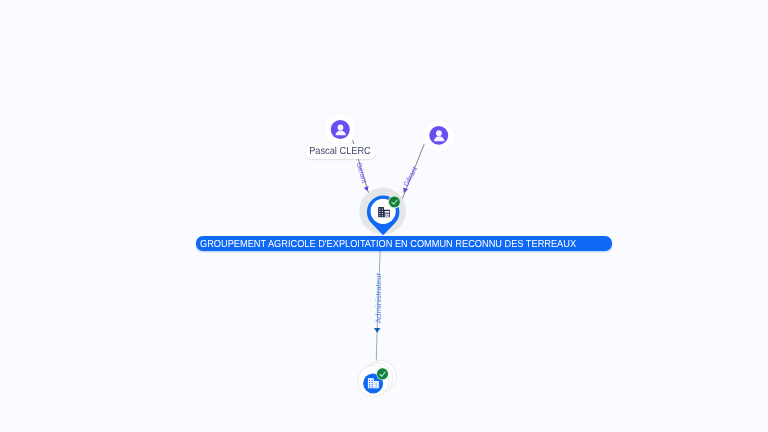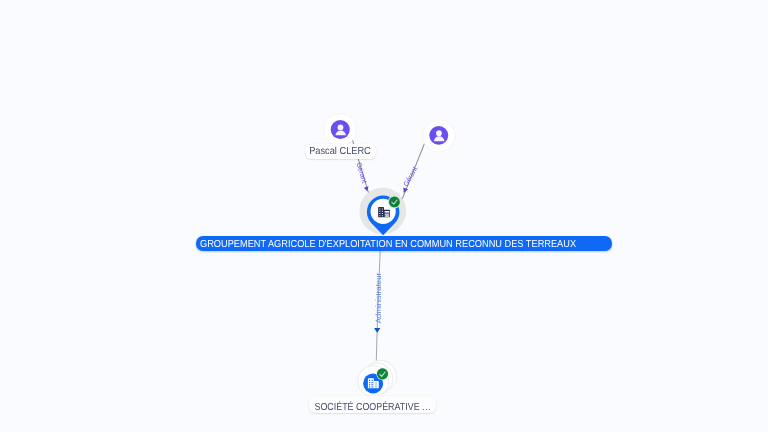--- a/index.html
+++ b/index.html
@@ -137,17 +137,14 @@
             <rect x="17.9" y="17.3" width="1.6" height="1.7"></rect>
         </g>
       </g>
       <g>
         <circle cx="30.5" cy="18.85" r="6.2" fill="#cdefd8"></circle>
         <circle cx="30.5" cy="18.85" r="5.55" fill="#15803c"></circle>
         <path d="M 27.8 19.4 L 29.7 21.3 L 33.2 17.0" stroke="#b3ebc7" stroke-width="1.1" fill="none" stroke-linecap="round" stroke-linejoin="round"></path>
       </g>
     </svg>
   </div>
-  <div class="chip" style="left:309.3px;top:396.4px;width:126.8px;height:16.3px;font-size:10.2px;padding-top:6px;box-sizing:border-box;align-items:flex-start;">
-    <span style="transform:scaleX(0.873)">SOCIÉTÉ COOPÉRATIVE …</span>
-  </div>
 
 </div>
 
 </body></html>

